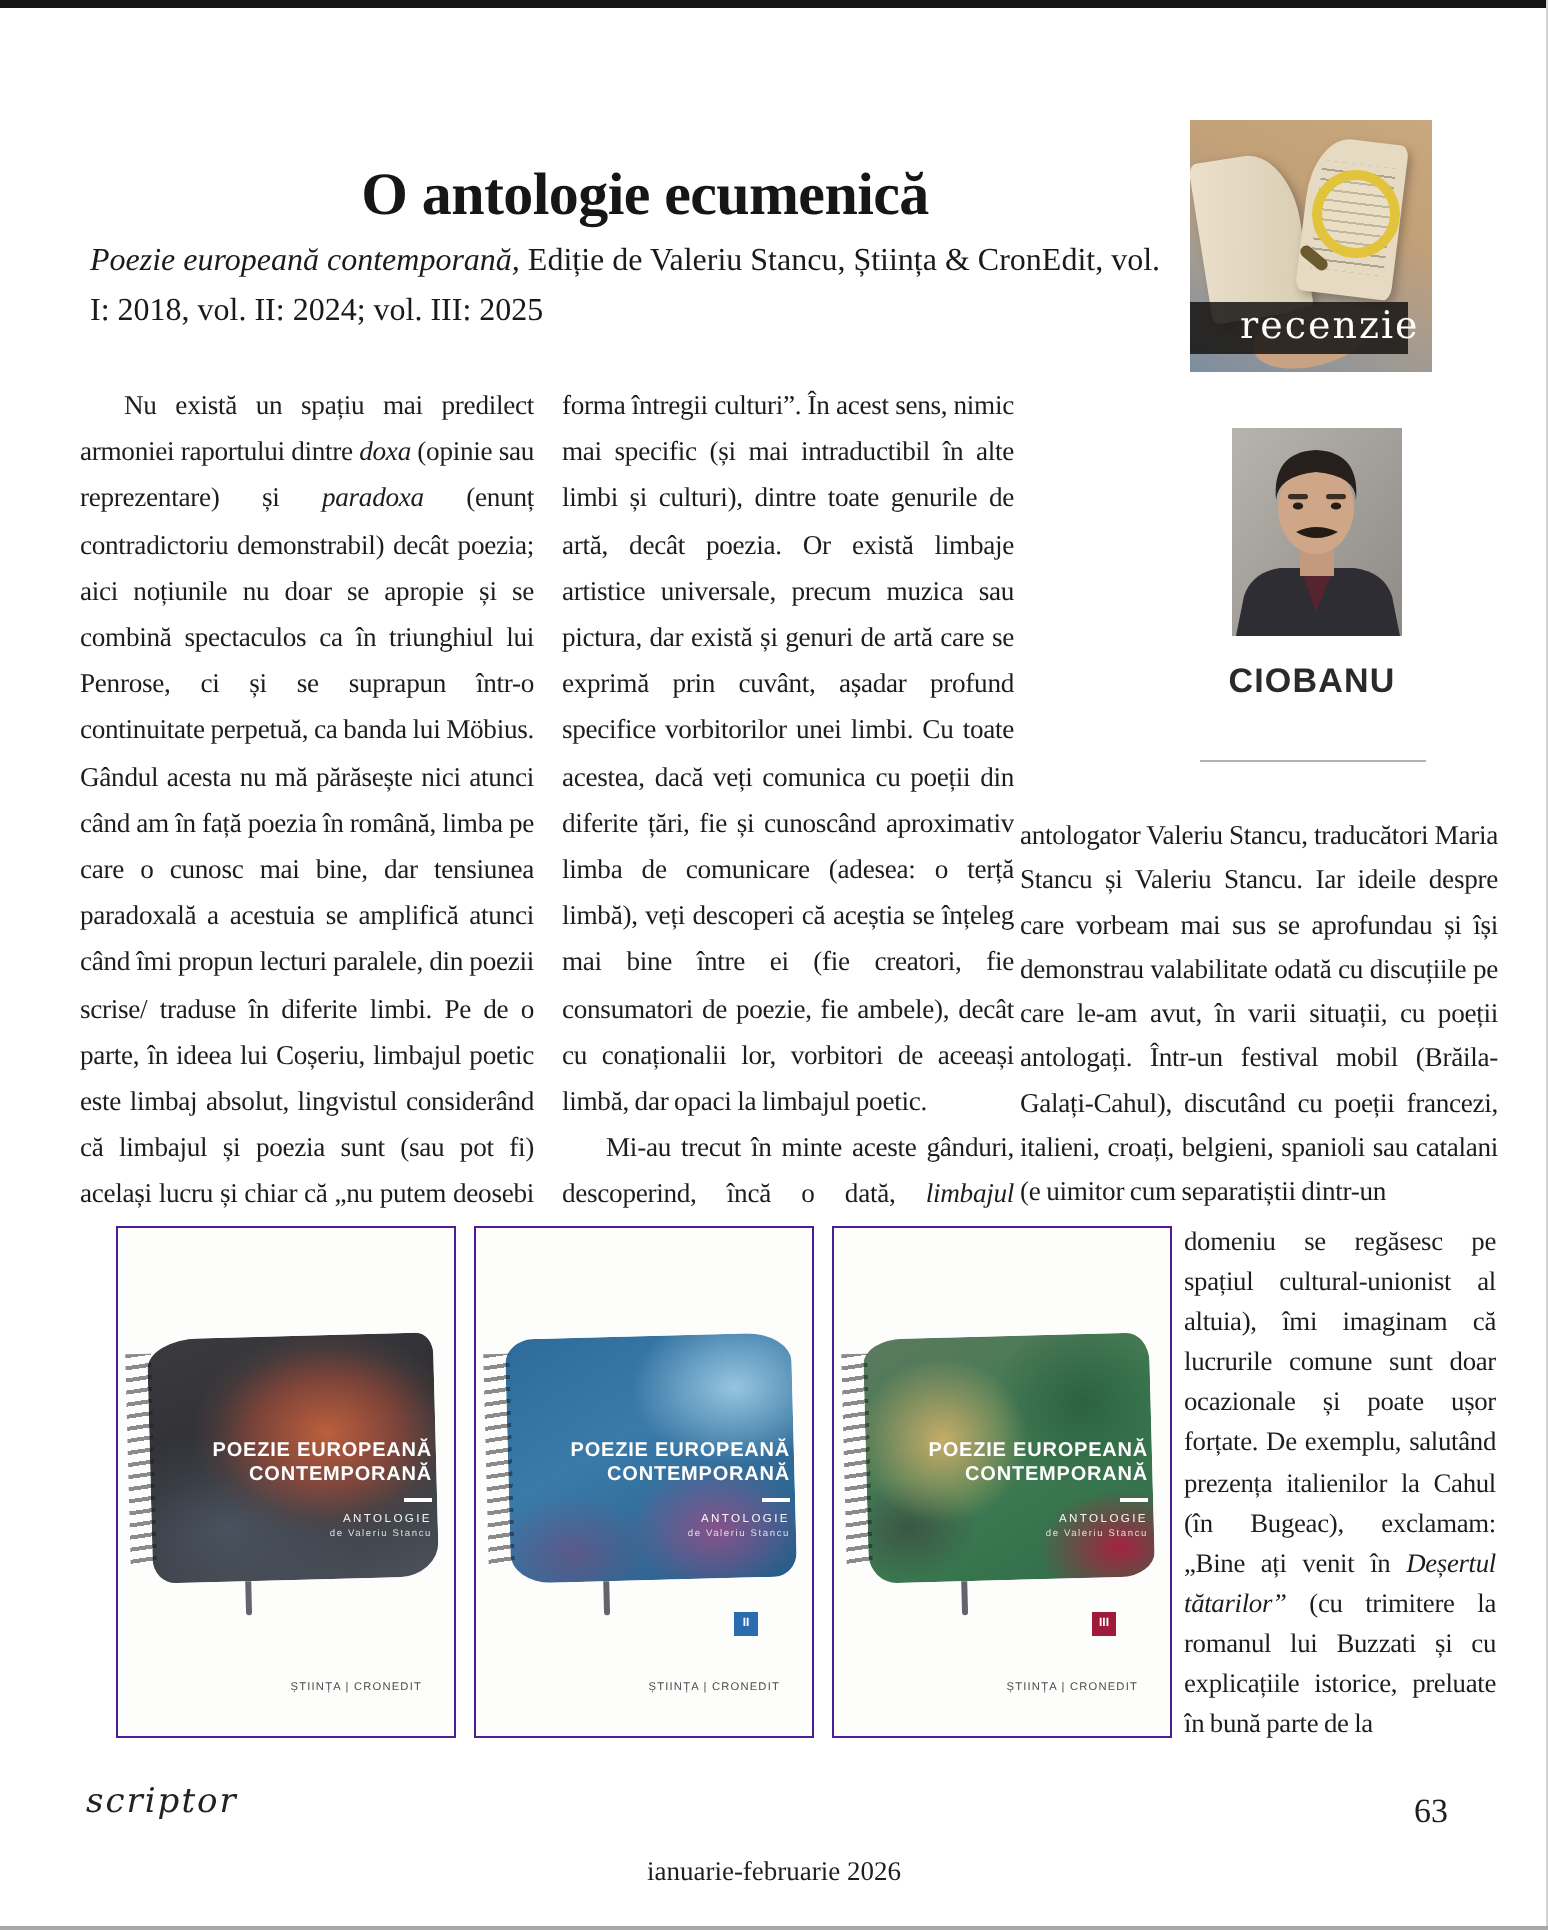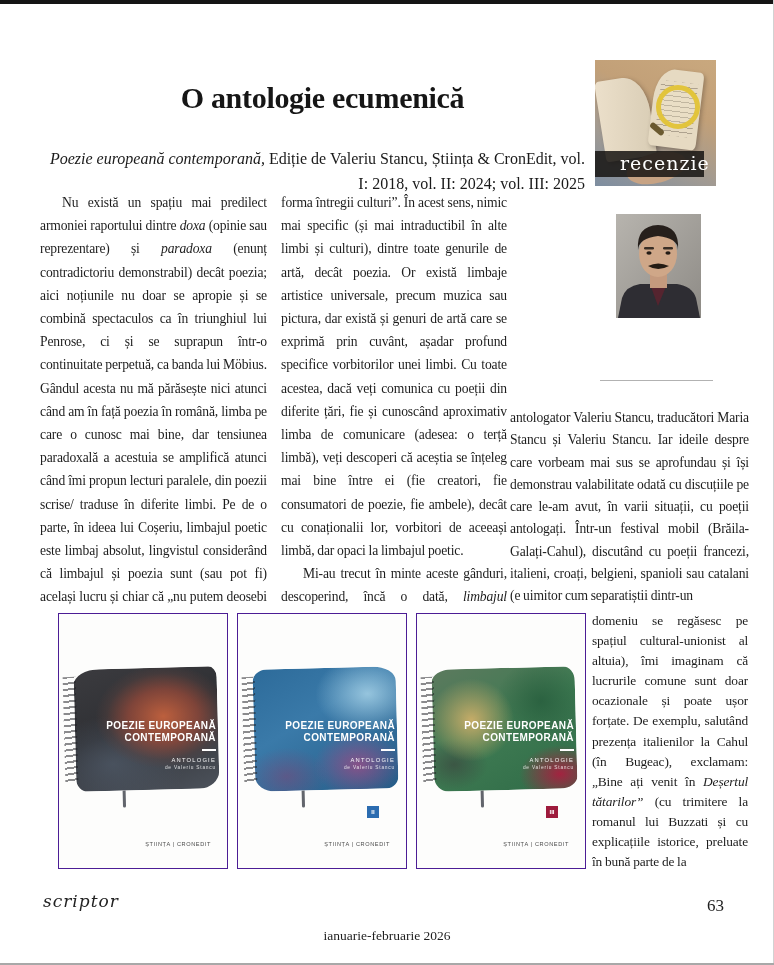--- a/index.html
+++ b/index.html
@@ -6,22 +6,22 @@
   html,body { background:#ffffff; }
   body { width:774px; height:965px; position:relative; overflow:hidden;
          font-family:"Liberation Serif", serif; color:#1c1c1c; }
 
   .edge-top    { position:absolute; left:0; top:0; width:774px; height:4px; background:#151515; }
   .edge-bottom { position:absolute; left:0; bottom:0; width:774px; height:2px; background:#a8a8a8; }
   .edge-right  { position:absolute; right:0; top:0; width:1px; height:965px; background:#d2d2d2; }
 
   .article-title { position:absolute; left:40px; top:66px; width:565px; text-align:center;
                    font-size:30px; letter-spacing:-0.3px; color:#161616;margin-top:15px; }
-  .article-subtitle { position:absolute; left:45px; top:118px; width:540px; text-align:right;
-                      font-size:16px; line-height:25px; color:#1a1a1a;margin-top:28px; }
+  .article-subtitle { position:absolute; left:45px; top:118px; width:540px; text-align:left;
+                      font-size:16px; line-height:25px; color:#1a1a1a; }
   .it { font-style:italic; }
 
   .bodytext { font-size:13.6px; line-height:23.2px; text-align:justify;
               letter-spacing:-0.15px; word-spacing:-0.4px; color:#1d1d1d; overflow:hidden; }
   .indent { text-indent:22px; }
 
   .col1 { position:absolute; left:40px;  top:191px; width:227px; height:420px; }
   .col2 { position:absolute; left:281px; top:191px; width:226px; height:420px; }
   .col3-wide   { position:absolute; left:510px; top:407px; width:239px; height:201px; line-height:22.3px; }
   .col3-narrow { position:absolute; left:592px; top:611px; width:156px; height:281px;
@@ -148,20 +148,21 @@
     <path d="M22 36 Q20 12 42 11 Q64 12 62 36 Q62 24 42 22 Q23 24 22 36 Z" fill="#261f1b"></path>
     <rect x="28" y="33" width="10" height="2.6" rx="1.3" fill="#3a2e25"></rect>
     <rect x="47" y="33" width="10" height="2.6" rx="1.3" fill="#3a2e25"></rect>
     <ellipse cx="33" cy="39" rx="2.6" ry="1.8" fill="#241c16"></ellipse>
     <ellipse cx="52" cy="39" rx="2.6" ry="1.8" fill="#241c16"></ellipse>
     <path d="M32 52 Q42 47 53 52 Q42 58 32 52 Z" fill="#241c14"></path>
   </svg>
 </div>
 
 <div class="author-name">
+  <div class="l2">CIOBANU</div>
 </div>
 <div class="author-rule"></div>
 
 <div class="col3-wide bodytext">
   <p>antologator Valeriu Stancu, traducători Maria Stancu și Valeriu Stancu. Iar ideile despre care vorbeam mai sus se aprofundau și își demonstrau valabilitate odată cu discuțiile pe care le-am avut, în varii situații, cu poeții antologați. Într-un festival mobil (Brăila-Galați-Cahul), discutând cu poeții francezi, italieni, croați, belgieni, spanioli sau catalani (e uimitor cum separatiștii dintr-un</p>
 </div>
 
 <div class="col3-narrow bodytext">
   <p><span>domeniu se regăsesc pe spațiul cultural-unionist al altuia), îmi imaginam că lucrurile comune sunt doar ocazionale și poate ușor forțate. De exemplu, salutând prezența italienilor la Cahul (în Bugeac), exclamam: „Bine ați venit în </span><span class="it">Deșertul tătarilor”</span><span> (cu trimitere la romanul lui Buzzati și cu explicațiile istorice, preluate în bună parte de la</span></p>
 </div>

